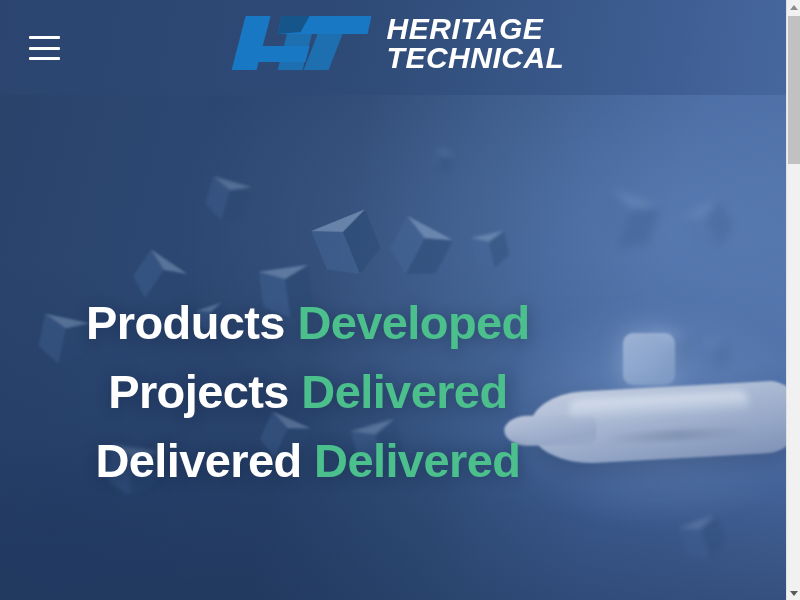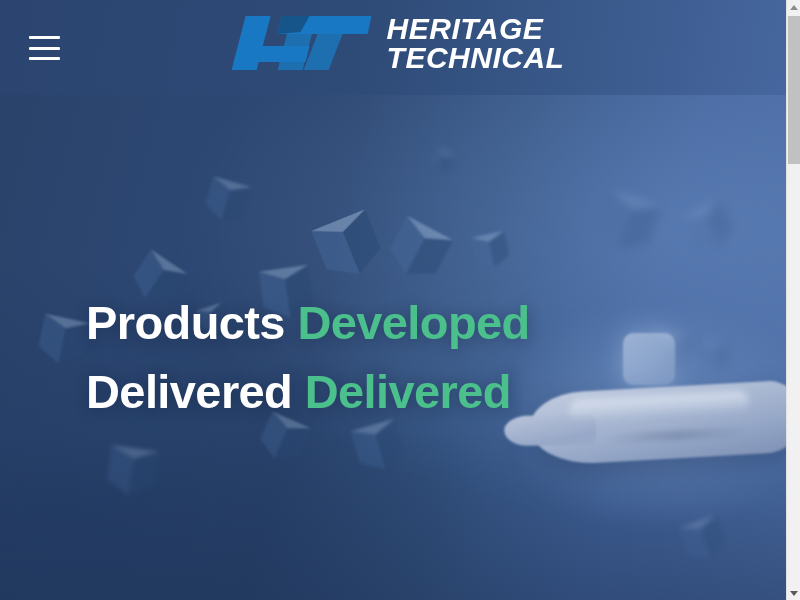--- a/index.html
+++ b/index.html
@@ -158,20 +158,21 @@
     z-index:10;
   }
   .hl{
     font-size:47px;
     font-weight:700;
     line-height:1.47;
     letter-spacing:-0.6px;
     color:#ffffff;
     white-space:nowrap;
     text-shadow:0 2px 14px rgba(18,34,62,0.42);
+    text-align:center;
   }
   .hl .accent{color:#4bc08c;}
 
   
   .scrollbar{
     position:absolute;right:0;top:0;
     width:14px;height:600px;
     background:#f1f1f1;
     border-left:1px solid #e2e2e2;
     z-index:40;
@@ -338,20 +339,24 @@
 
     </div>
 
     <div class="hero-copy">
 
       <div class="hl">
         <span>Products</span>
         <span class="accent">Developed</span>
       </div>
 
+      <div class="hl">
+        <span>Projects</span>
+        <span class="accent">Delivered</span>
+      </div>
 
       <div class="hl">
         <span>Delivered</span>
         <span class="accent">Delivered</span>
       </div>
 
     </div>
 
   </div>
 

